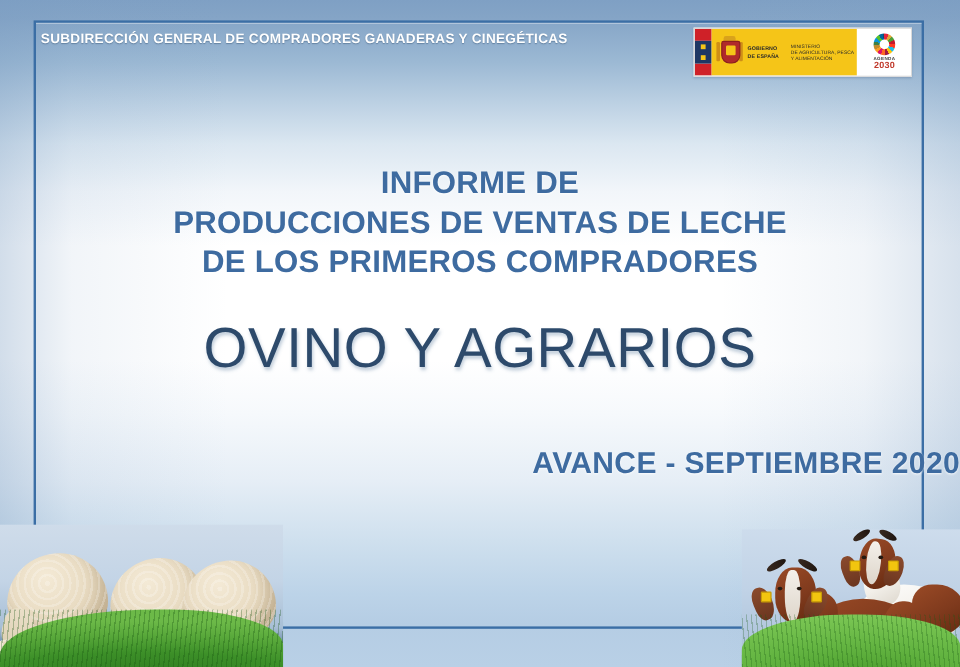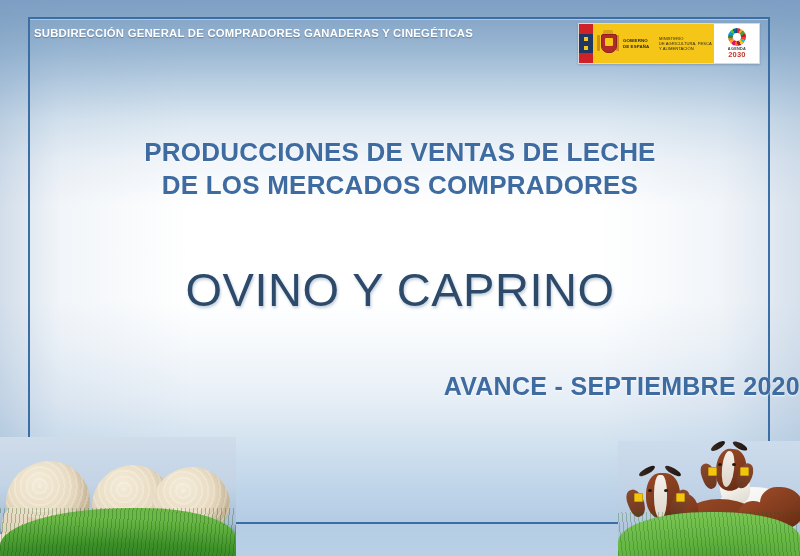--- a/index.html
+++ b/index.html
@@ -303,25 +303,26 @@
       </div>
     </div>
     <div class="agenda">
       <div class="sdg-wheel"></div>
       <div class="agenda-l1">AGENDA</div>
       <div class="agenda-l2">2030</div>
     </div>
   </div>
 
   <div class="title-block">
+    <div class="title-line">INFORME DE</div>
     <div class="title-line">PRODUCCIONES DE VENTAS DE LECHE</div>
-    <div class="title-line">DE LOS MERCADOS COMPRADORES</div>
-  </div>
-
-  <div class="bigtitle">OVINO Y CAPRINO</div>
+    <div class="title-line">DE LOS PRIMEROS COMPRADORES</div>
+  </div>
+
+  <div class="bigtitle">OVINO Y AGRARIOS</div>
   <div class="subtitle">AVANCE - SEPTIEMBRE 2020</div>
 
   <div class="photo photo-sheep">
     <div class="sky sheep-sky"></div>
 
     <div class="sheep sheep1">
       <div class="body" style="left:0;top:6px;width:84px;height:72px;"></div>
       <div class="neck" style="left:-4px;top:52px;width:24px;height:34px;transform:rotate(14deg);"></div>
       <div class="head" style="left:-14px;top:78px;width:28px;height:16px;transform:rotate(-8deg);"></div>
       <div class="ear" style="left:-4px;top:80px;transform:rotate(18deg);"></div>

